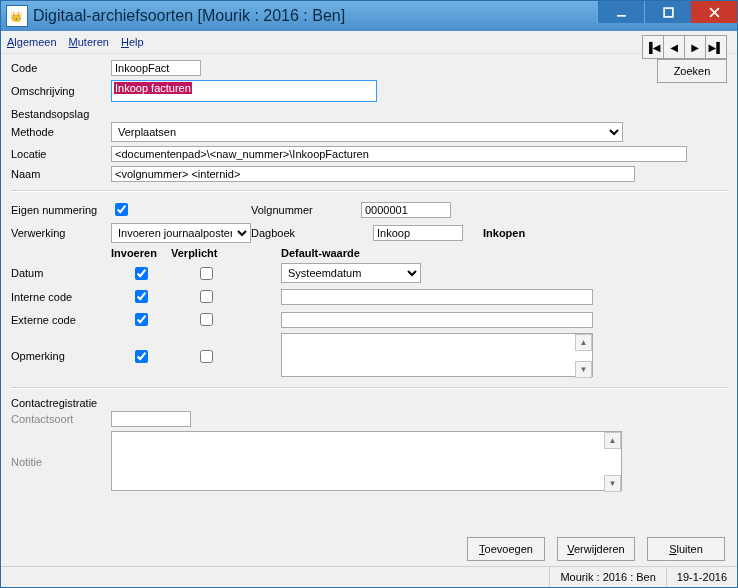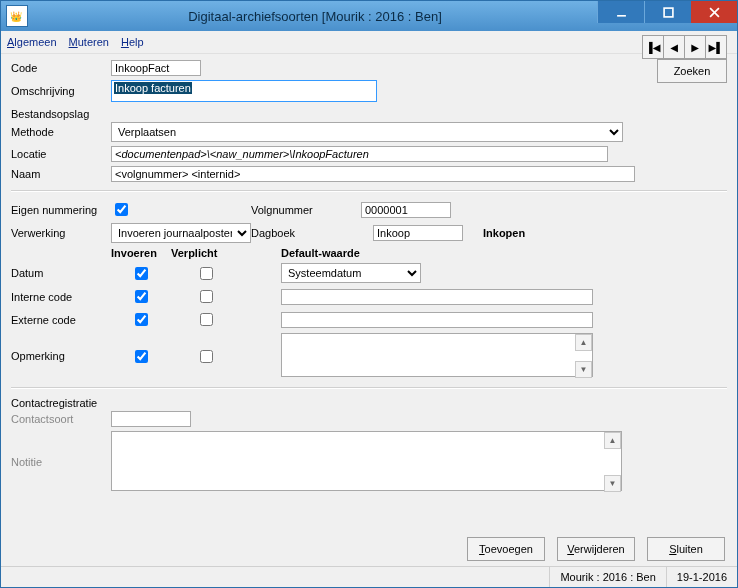--- a/index.html
+++ b/index.html
@@ -30,22 +30,22 @@
     width: 20px; height: 20px;
     margin: 0 5px;
     background: #fff;
     border: 1px solid #2b6faa;
     display: flex; align-items: center; justify-content: center;
     font-size: 10px;
     color: #2b6faa;
   }
   .titlebar-title {
     flex: 1;
-    text-align: center;
-    font-size: 13px;
+    text-align: left;
+    font-size: 16px;
     color: #0a2a44;
   }
   .win-btns { display: flex; height: 100%; }
   .win-btn {
     width: 46px; height: 22px;
     display: flex; align-items: center; justify-content: center;
     font-size: 12px;
     color: #fff;
   }
   .win-btn.min, .win-btn.max { background: #3279bb; border-left: 1px solid #6ba8db; }
@@ -82,21 +82,21 @@
   }
   select {
     padding: 0 2px;
     height: 20px;
   }
   .selected-field {
     border: 1px solid #3399ff;
     background: #fff;
   }
   .selected-field span {
-    background: #0c4a6e;
+    background: #be185d;
     color: #fff;
     padding: 0 1px;
   }
   .nav-zoeken {
     position: absolute;
     right: 10px;
     top: 58px;
   }
   .nav-btns {
     position: absolute;
@@ -236,21 +236,21 @@
     <div class="section-title">Bestandsopslag</div>
 
     <div class="row">
       <div class="label">Methode</div>
       <select style="width:512px">
         <option>Verplaatsen</option>
       </select>
     </div>
     <div class="row">
       <div class="label">Locatie</div>
-      <input type="text" style="width: 497px; font-style: italic;" value="&lt;documentenpad&gt;\&lt;naw_nummer&gt;\InkoopFacturen">
+      <input type="text" style="width: 576px;" value="&lt;documentenpad&gt;\&lt;naw_nummer&gt;\InkoopFacturen">
     </div>
     <div class="row">
       <div class="label">Naam</div>
       <input type="text" style="width: 524px;" value="&lt;volgnummer&gt; &lt;internid&gt;">
     </div>
 
     <hr class="div">
 
     <div class="row">
       <div class="label">Eigen nummering</div>

